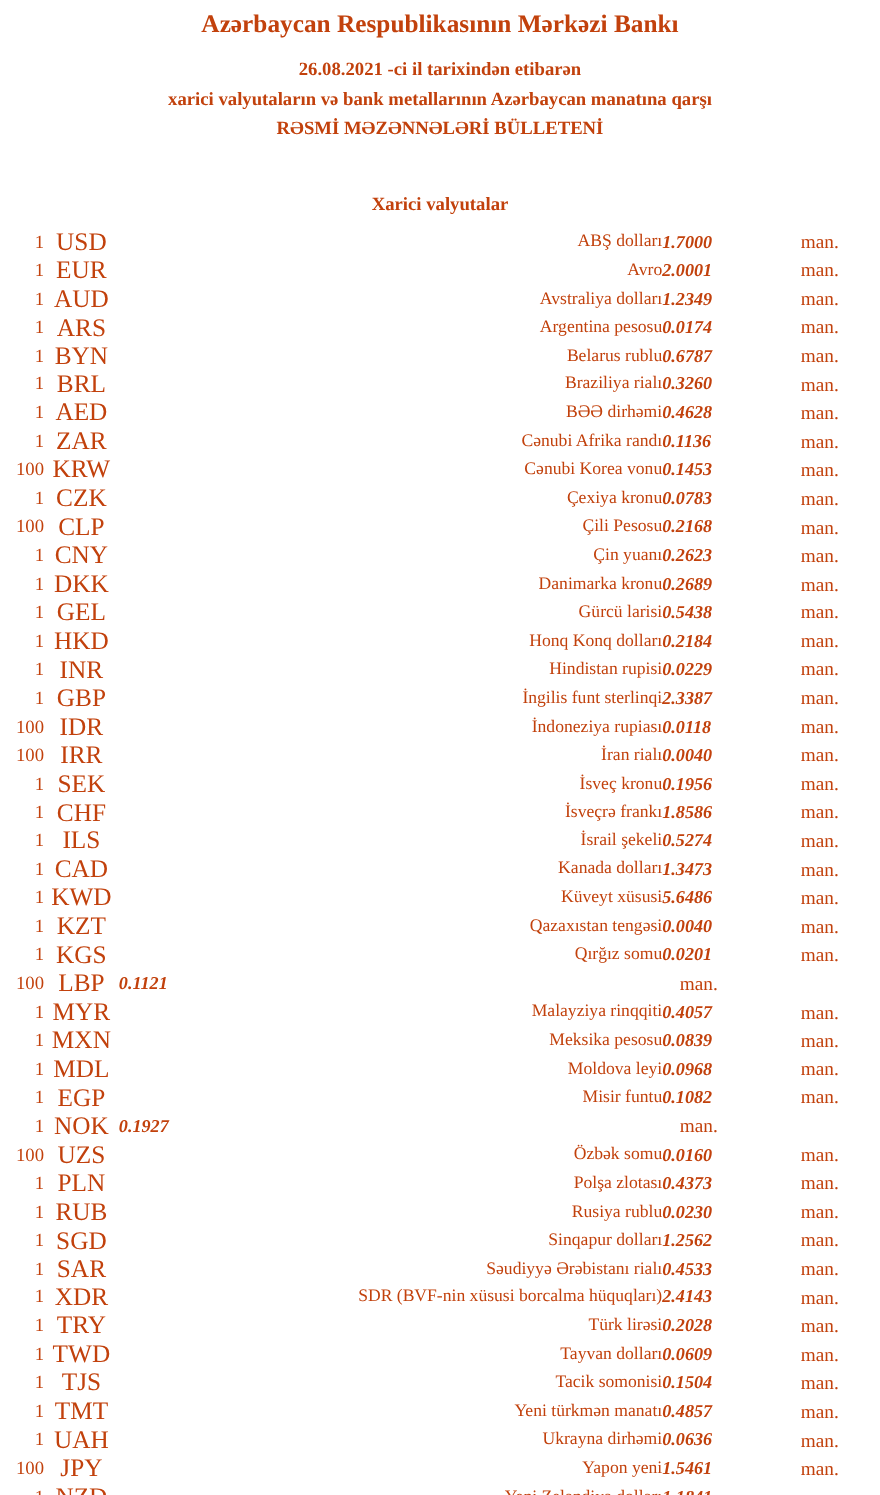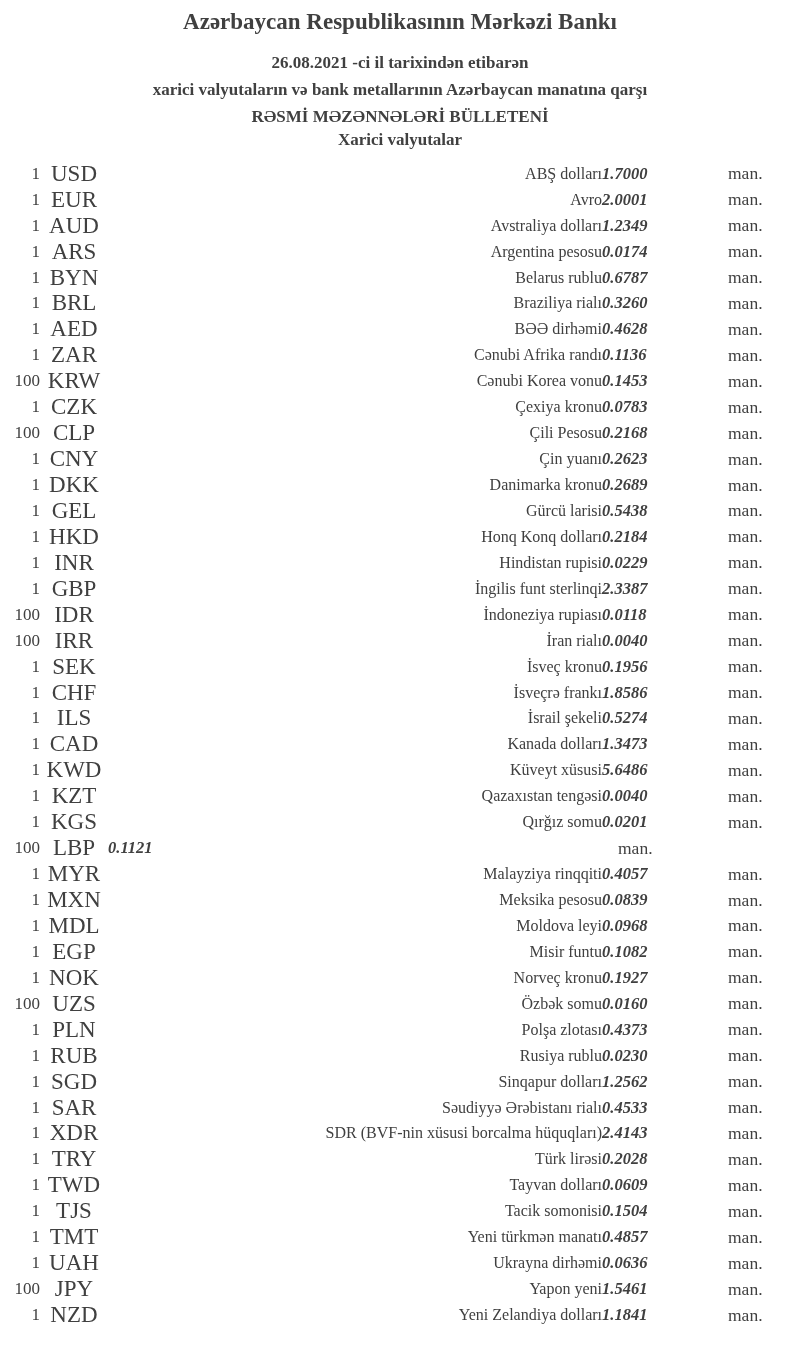--- a/index.html
+++ b/index.html
@@ -2,39 +2,40 @@
 <html><head>
 <meta charset="utf-8">
 <style>
   html, body { margin: 0; padding: 0; background: #ffffff; }
   .page {
     position: relative;
     width: 800px;
     height: 1359px;
     overflow: hidden;
     background: #ffffff;
-    color: #404040;
+    color: #c2410c;
     font-family: "Liberation Serif", serif;
   }
   .doc-header { text-align: center; padding-top: 6px; }
   .doc-title {
     font-size: 23px;
     font-weight: bold;
     line-height: 1.25;
     margin: 2px 0 12px 0;
   }
   .doc-sub {
     font-size: 17px;
     font-weight: bold;
     line-height: 27px;
   }
   .section-title {
     text-align: center;
     font-size: 17px;
     font-weight: bold;
+    margin-top: 46px;
     margin-bottom: 11px;
   }
   .rates-table { width: 800px; }
   .rate-row {
     display: grid;
     grid-template-columns: 40px 68px 1fr 110px 88px;
     height: 25.95px;
     align-items: center;
   }
   .cell-qty  { text-align: right;  font-size: 17px; }
@@ -301,21 +302,20 @@
       <div class="cell-qty">1</div>
       <div class="cell-code">EGP</div>
       <div class="cell-name">Misir funtu</div>
       <div class="cell-rate">0.1082</div>
       <div class="cell-unit">man.</div>
     </div>
 
     <div class="rate-row">
       <div class="cell-qty">1</div>
       <div class="cell-code">NOK</div>
-      <div class="cell-name">Norveç kronu</div>
       <div class="cell-rate">0.1927</div>
       <div class="cell-unit">man.</div>
     </div>
 
     <div class="rate-row">
       <div class="cell-qty">100</div>
       <div class="cell-code">UZS</div>
       <div class="cell-name">Özbək somu</div>
       <div class="cell-rate">0.0160</div>
       <div class="cell-unit">man.</div>

